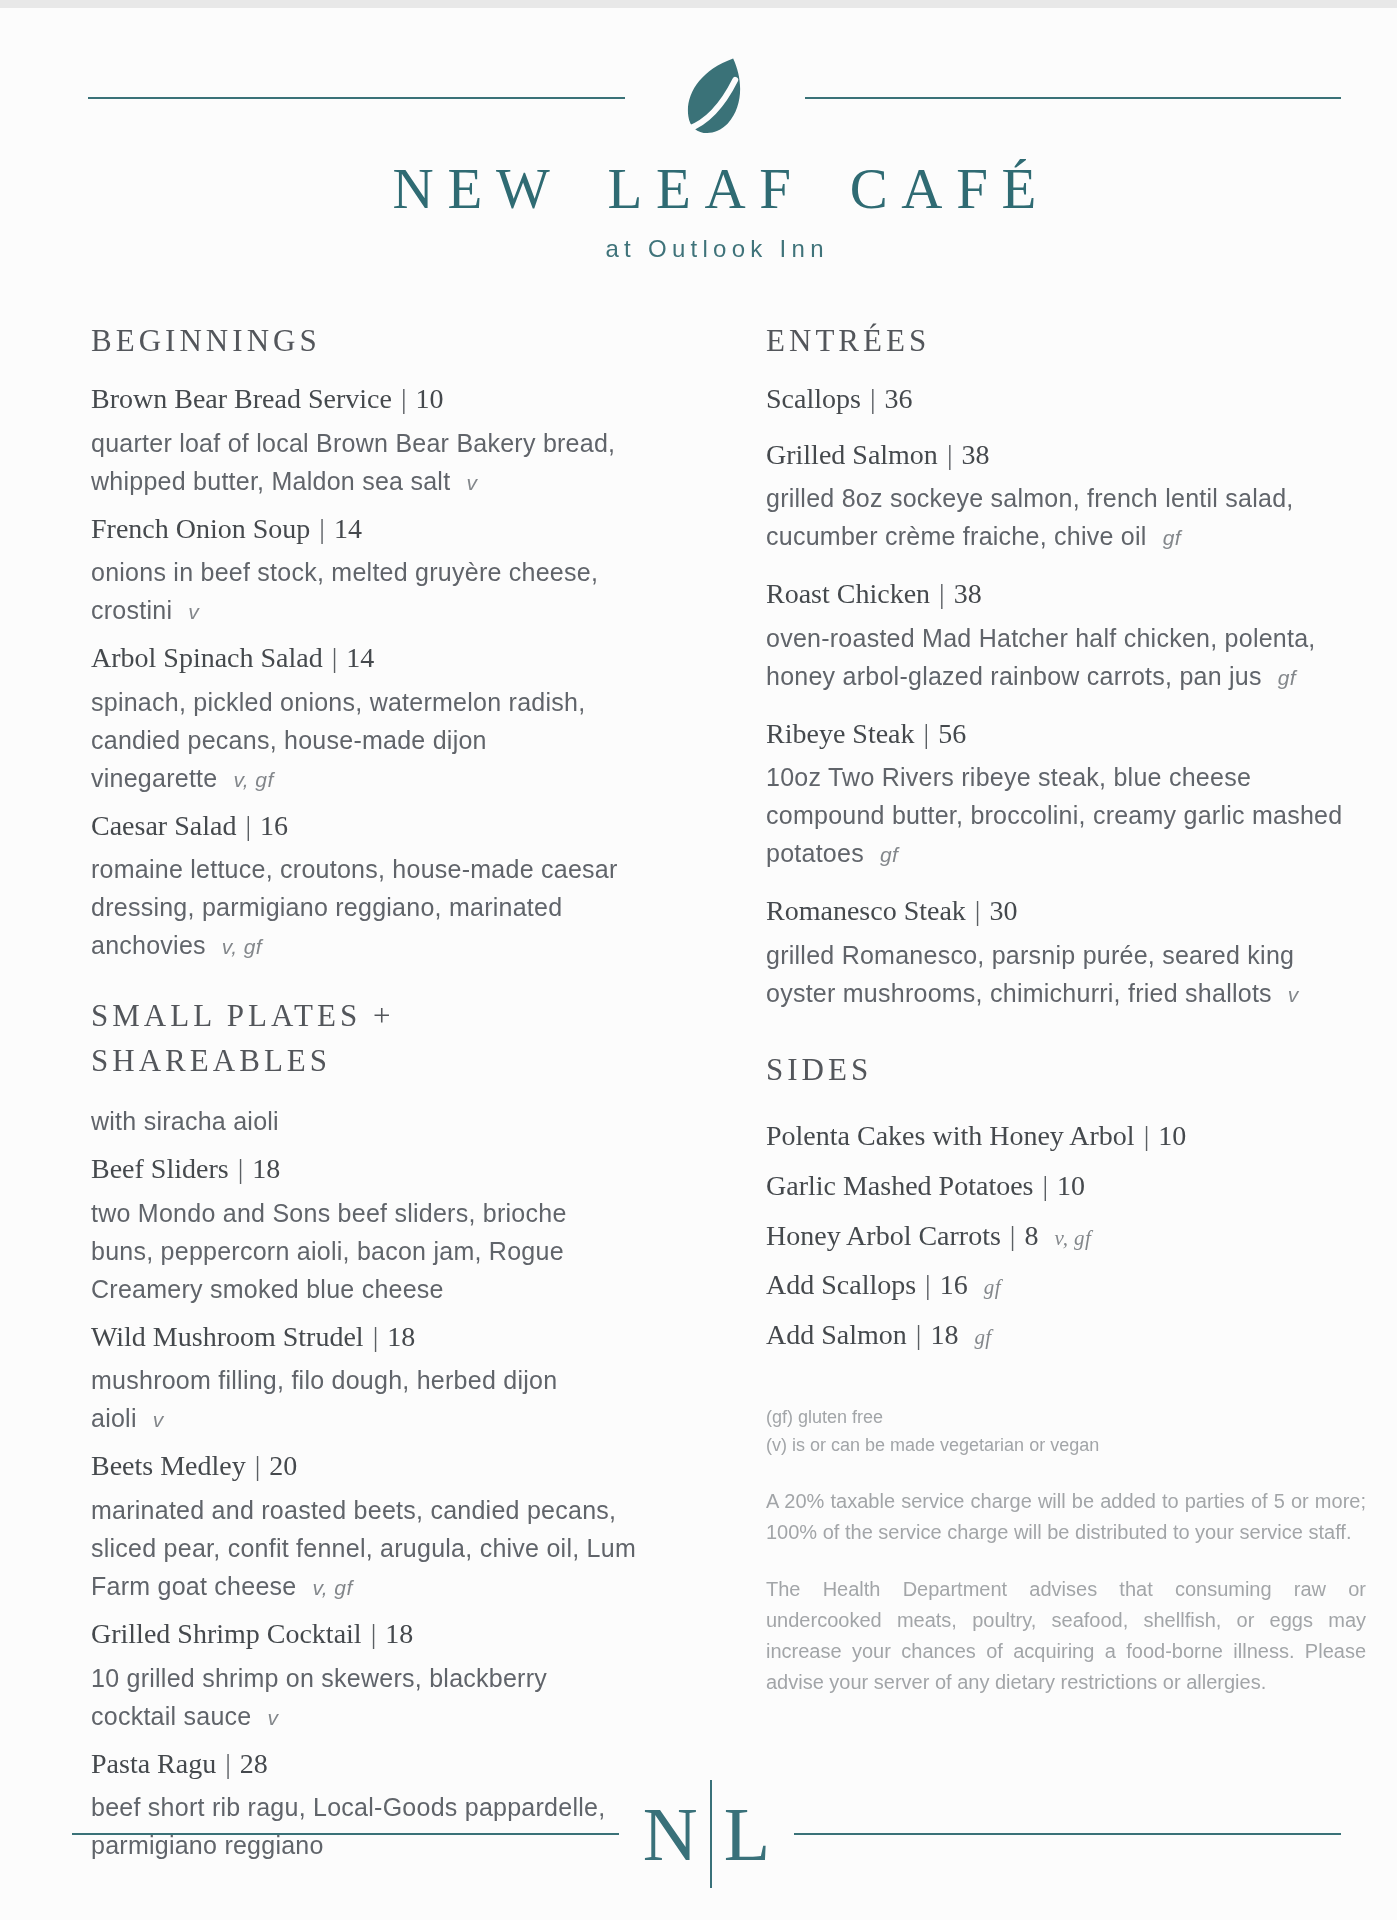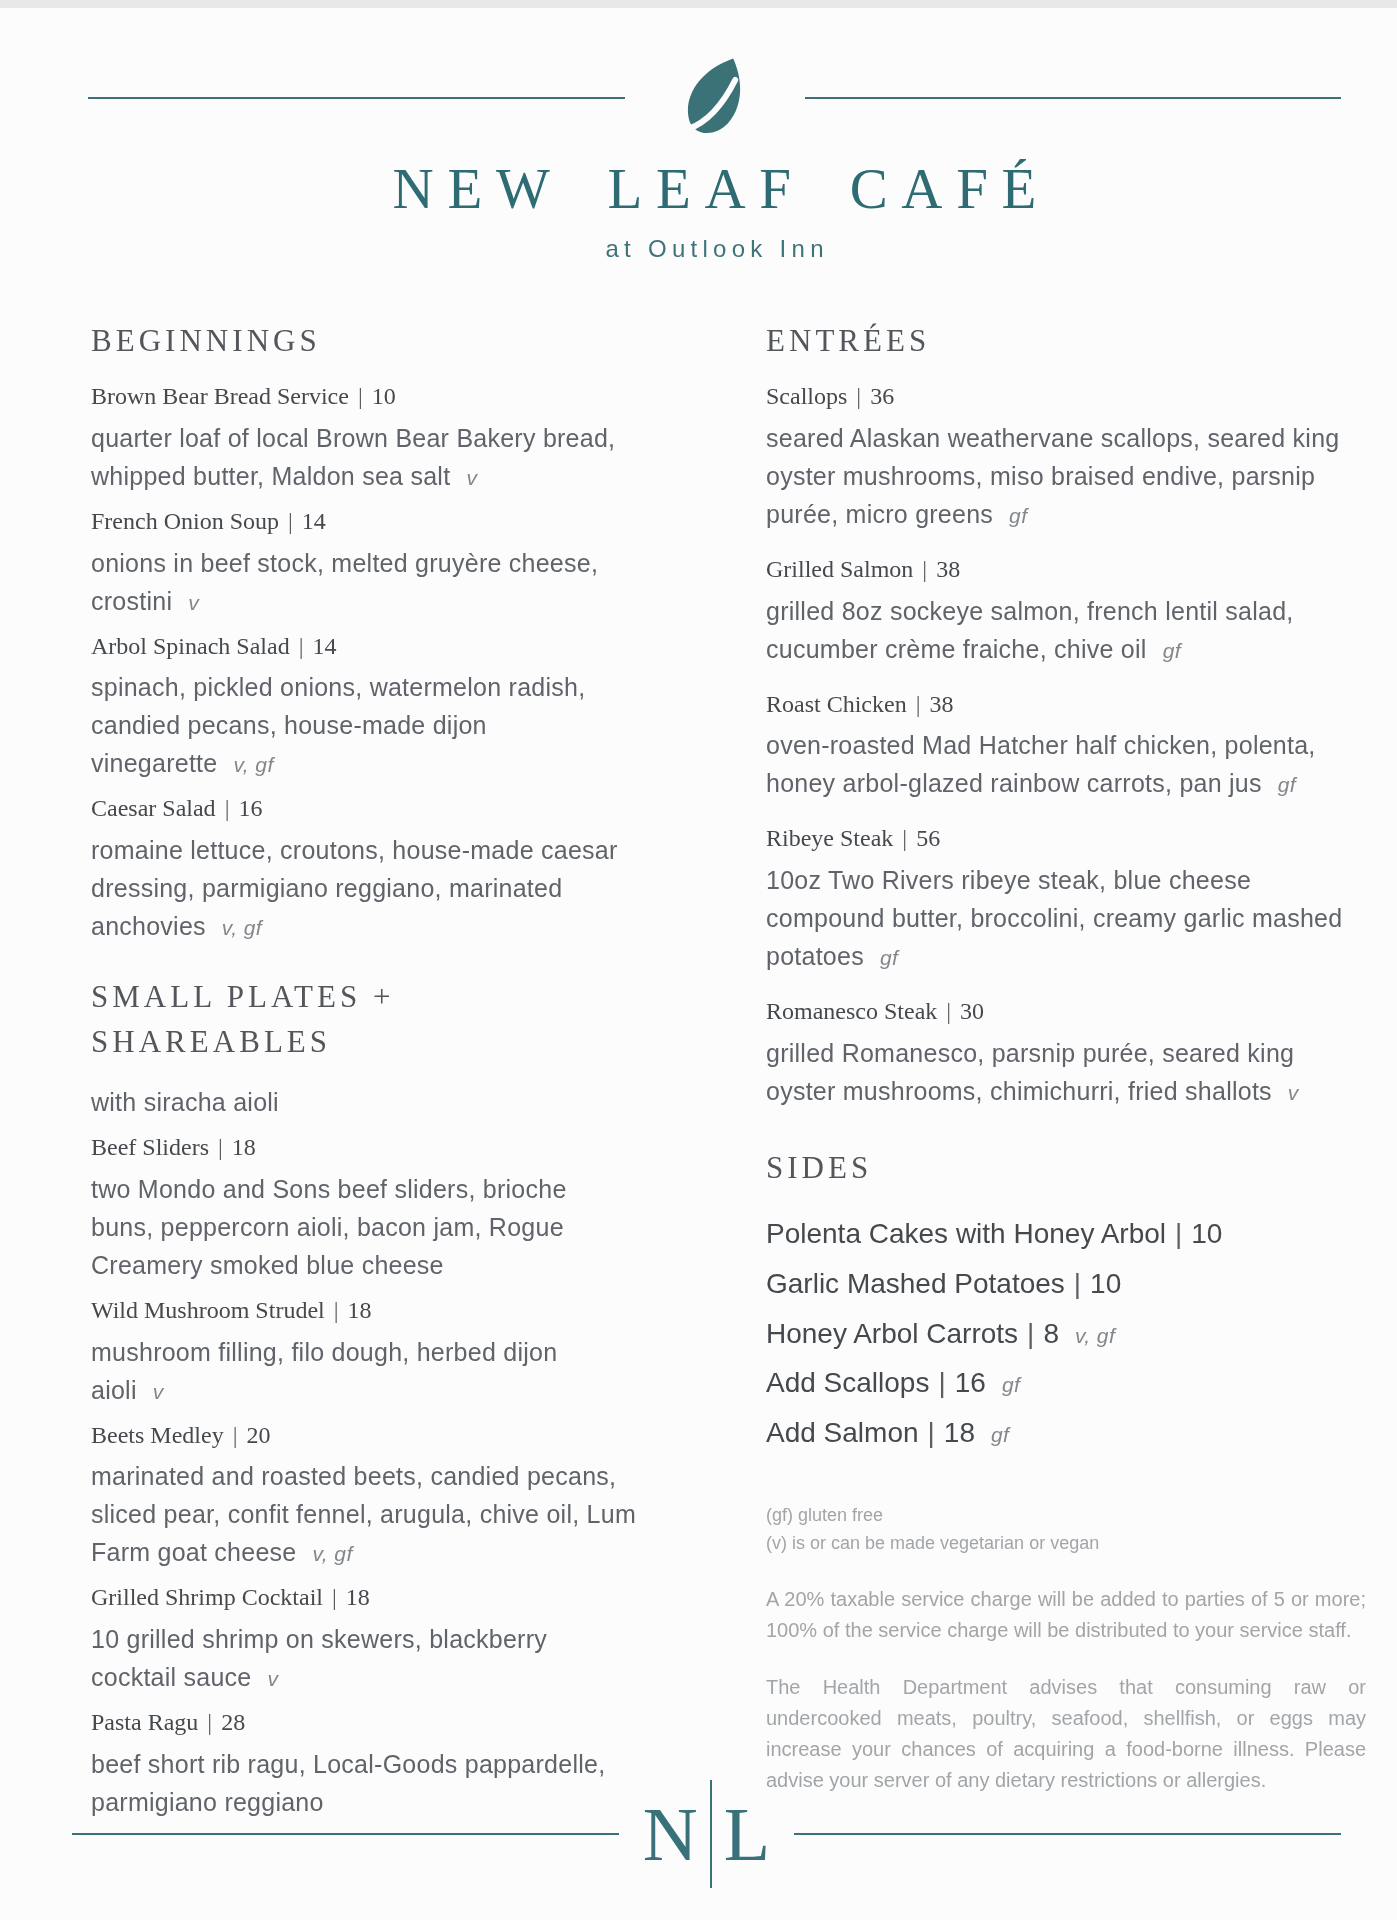--- a/index.html
+++ b/index.html
@@ -58,21 +58,21 @@
   .section { margin: 0; }
   .section + .section { margin-top: 30px; }
   .col-right .section + .section { margin-top: 36px; }
 
   .menu-item { margin-bottom: 12px; }
   .col-right .entree-item { margin-bottom: 22px; }
   .item-title {
     margin: 0 0 8px;
     font-family: "Liberation Serif", "DejaVu Serif", serif;
     font-weight: 400;
-    font-size: 24px;
+    font-size: 28px;
     line-height: 1.2;
     color: #45494D;
   }
   .sep { margin: 0 9px; font-weight: 300; color: #5B5F63; }
   .item-desc {
     margin: 0;
     font-size: 25px;
     font-weight: 300;
     line-height: 1.52;
     color: #60646A;
@@ -82,21 +82,21 @@
     font-style: italic;
     font-size: 21px;
     font-weight: 300;
     color: #83878B;
     margin-left: 16px;
     letter-spacing: 0.02em;
   }
 
   
   .side-line {
-    font-family: Liberation Sans, sans-serif;
+    font-family: Liberation Serif, serif;
     font-size: 28px;
     line-height: 1.78;
     color: #45494D;
   }
 
   
   .legend { margin-top: 44px; font-size: 18px; font-weight: 300; line-height: 1.55; color: #A2A5A8; }
   .fine-note { margin-top: 26px; font-size: 20px; font-weight: 300; line-height: 1.55; color: #A2A5A8; text-align: justify; }
 
   
@@ -195,21 +195,20 @@
       </section>
     </div>
 
     <div class="col-right">
 
       <section class="section">
         <h2 class="section-heading">ENTRÉES</h2>
 
         <div class="menu-item entree-item">
           <h3 class="item-title"><span>Scallops</span><span class="sep">|</span><span>36</span></h3>
-          <p class="item-desc"><span>seared Alaskan weathervane scallops, seared king oyster mushrooms, miso braised endive, parsnip purée, micro greens</span><span class="tags">gf</span></p>
         </div>
 
         <div class="menu-item entree-item">
           <h3 class="item-title"><span>Grilled Salmon</span><span class="sep">|</span><span>38</span></h3>
           <p class="item-desc"><span>grilled 8oz sockeye salmon, french lentil salad, cucumber crème fraiche, chive oil</span><span class="tags">gf</span></p>
         </div>
 
         <div class="menu-item entree-item">
           <h3 class="item-title"><span>Roast Chicken</span><span class="sep">|</span><span>38</span></h3>
           <p class="item-desc"><span>oven-roasted Mad Hatcher half chicken, polenta, honey arbol-glazed rainbow carrots, pan jus</span><span class="tags">gf</span></p>

